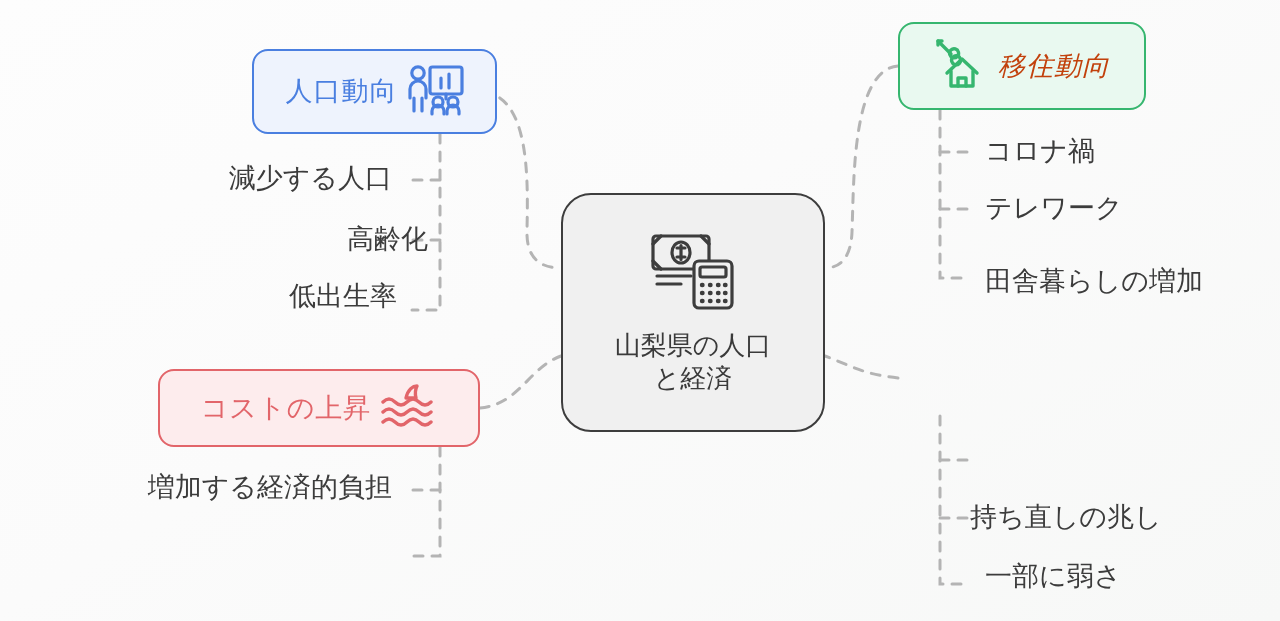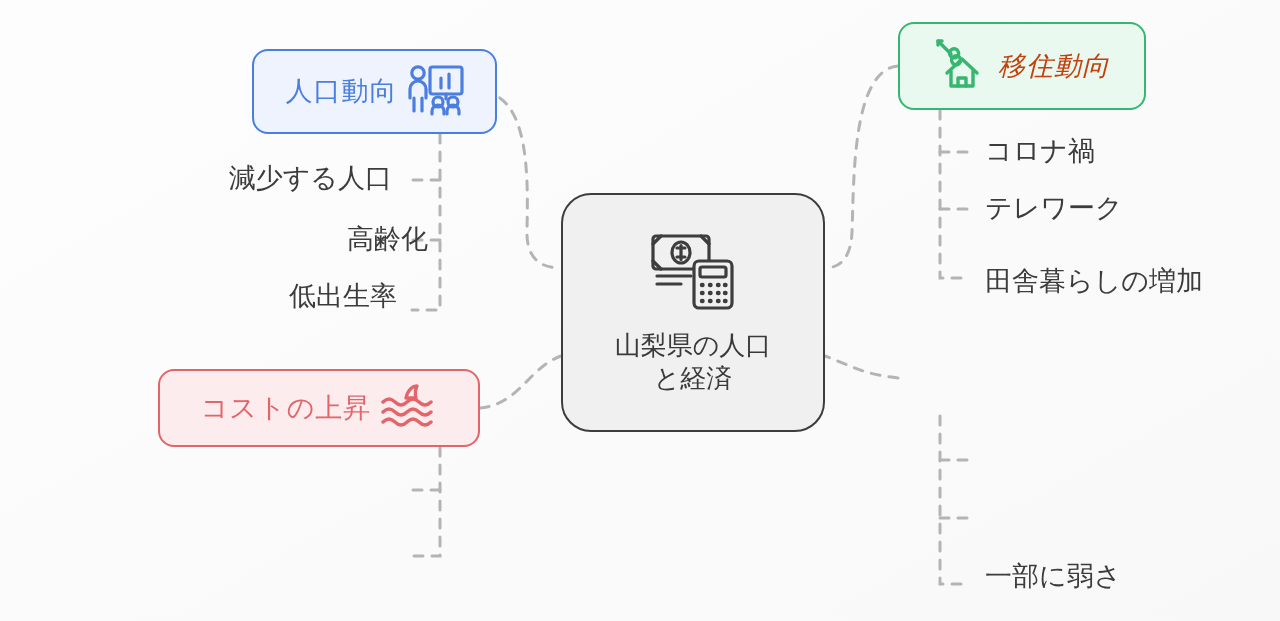--- a/index.html
+++ b/index.html
@@ -224,20 +224,22 @@
         <path d="M2 38 q6 -6 12 0 t12 0 t12 0 t12 0"></path>
       </svg>
     </span>
   </div>
 
 
   <div class="leaf left" id="leaf-pop-0">減少する人口</div>
   <div class="leaf left" id="leaf-pop-1">高齢化</div>
   <div class="leaf left" id="leaf-pop-2">低出生率</div>
 
+  <div class="leaf left" id="leaf-loan-0">増加する経済的負担</div>
 
   <div class="leaf right" id="leaf-mig-0">コロナ禍</div>
   <div class="leaf right" id="leaf-mig-1">テレワーク</div>
   <div class="leaf right" id="leaf-mig-2">田舎暮らしの増加</div>
 
+  <div class="leaf right" id="leaf-eco-1">持ち直しの兆し</div>
   <div class="leaf right" id="leaf-eco-2">一部に弱さ</div>
 
 </div>
 
 </body></html>

